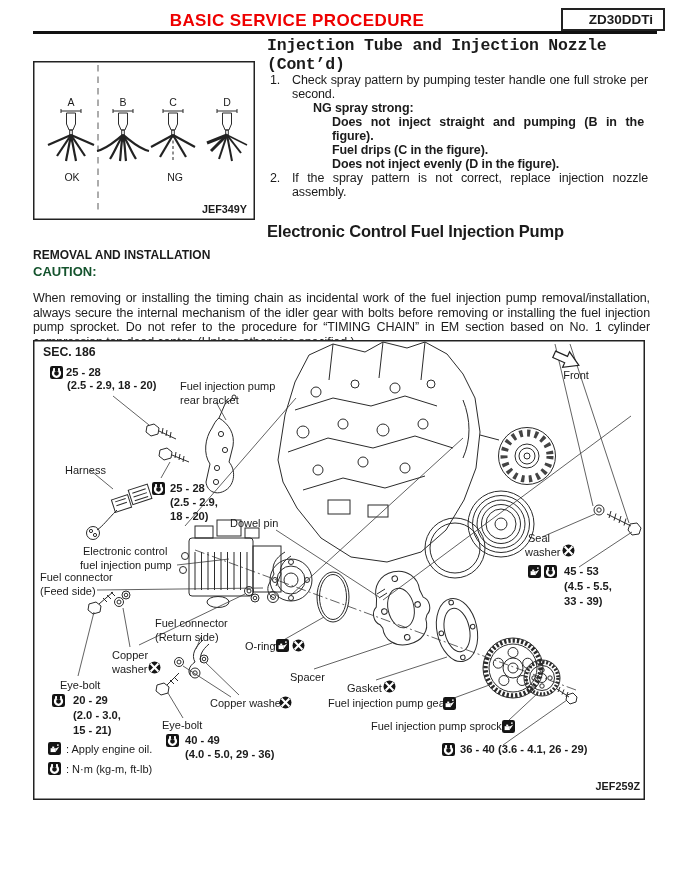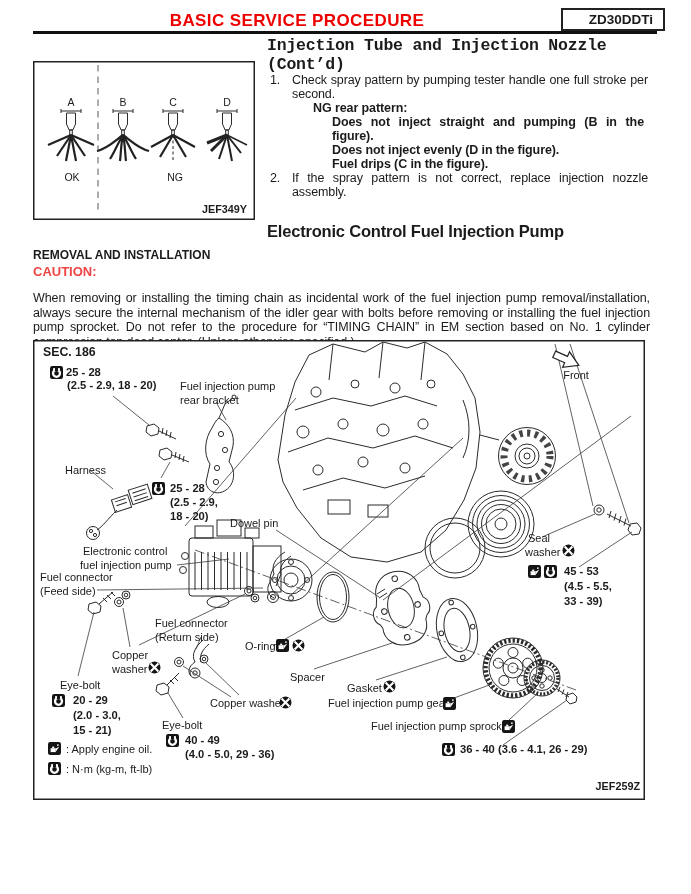--- a/index.html
+++ b/index.html
@@ -17,21 +17,21 @@
   .h-main{top:36px;font-size:16.5px;font-weight:bold;letter-spacing:-.2px;font-family:Liberation Mono, monospace;}
   .h-sub{top:55px;font-size:13.5px;font-weight:bold;}
   .body-txt{font-size:12.5px;line-height:14px;letter-spacing:-.1px;}
   .step{position:relative;padding-left:25px;text-align:justify;}
   .step .num{position:absolute;left:3px;top:0;}
   .ng-label{margin-left:46px;font-weight:bold;}
   .ng-item{margin-left:65px;width:312px;font-weight:bold;text-align:justify;}
   .h-pump{top:222px;font-size:16.5px;font-weight:bold;letter-spacing:-.2px;}
   
   .h-removal{left:33px;top:248px;font-size:12px;font-weight:bold;text-align:center;}
-  .h-caution{left:33px;top:264px;font-size:13px;font-weight:bold;color:#ef4444;}
+  .h-caution{left:33px;top:264px;font-size:13px;font-weight:bold;color:#14532d;}
   .caution-p{left:33px;top:291px;width:617px;font-size:12.5px;font-weight:normal;line-height:14.6px;
              text-align:justify;letter-spacing:-.1px;}
   
   .ln{stroke:#2b2b2b;fill:none;stroke-width:1;}
   .ld{stroke:#3a3a3a;fill:none;stroke-width:.8;}
   text{font-family:"Liberation Sans",sans-serif;fill:#1b1b1b;}
   .dl{font-size:11px;}
   .dt{font-size:11.2px;font-weight:bold;}
   .ds{font-size:12.3px;font-weight:bold;}
   .dc{font-size:10.8px;font-weight:bold;}
@@ -111,24 +111,24 @@
     <text class="dc" x="214" y="152" text-anchor="end">JEF349Y</text>
   </svg>
 
   <div class="abs col h-main">Injection Tube and Injection Nozzle (Cont’d)</div>
 
   <div class="abs col body-txt" style="top:73px;">
     <div class="step">
       <span class="num">1.</span>
       <span>Check spray pattern by pumping tester handle one full stroke per second.</span>
     </div>
-    <div class="ng-label">NG rear pattern:</div>
+    <div class="ng-label">NG spray strong:</div>
     <div class="ng-item">Does not inject straight and pumping (B in the figure).</div>
+    <div class="ng-item">Fuel drips (C in the figure).</div>
     <div class="ng-item">Does not inject evenly (D in the figure).</div>
-    <div class="ng-item">Fuel drips (C in the figure).</div>
     <div class="step">
       <span class="num">2.</span>
       <span>If the spray pattern is not correct, replace injection nozzle assembly.</span>
     </div>
   </div>
 
   <div class="abs col h-pump">Electronic Control Fuel Injection Pump</div>
 
   <div class="abs h-removal">REMOVAL AND INSTALLATION</div>
   <div class="abs h-caution">CAUTION:</div>

